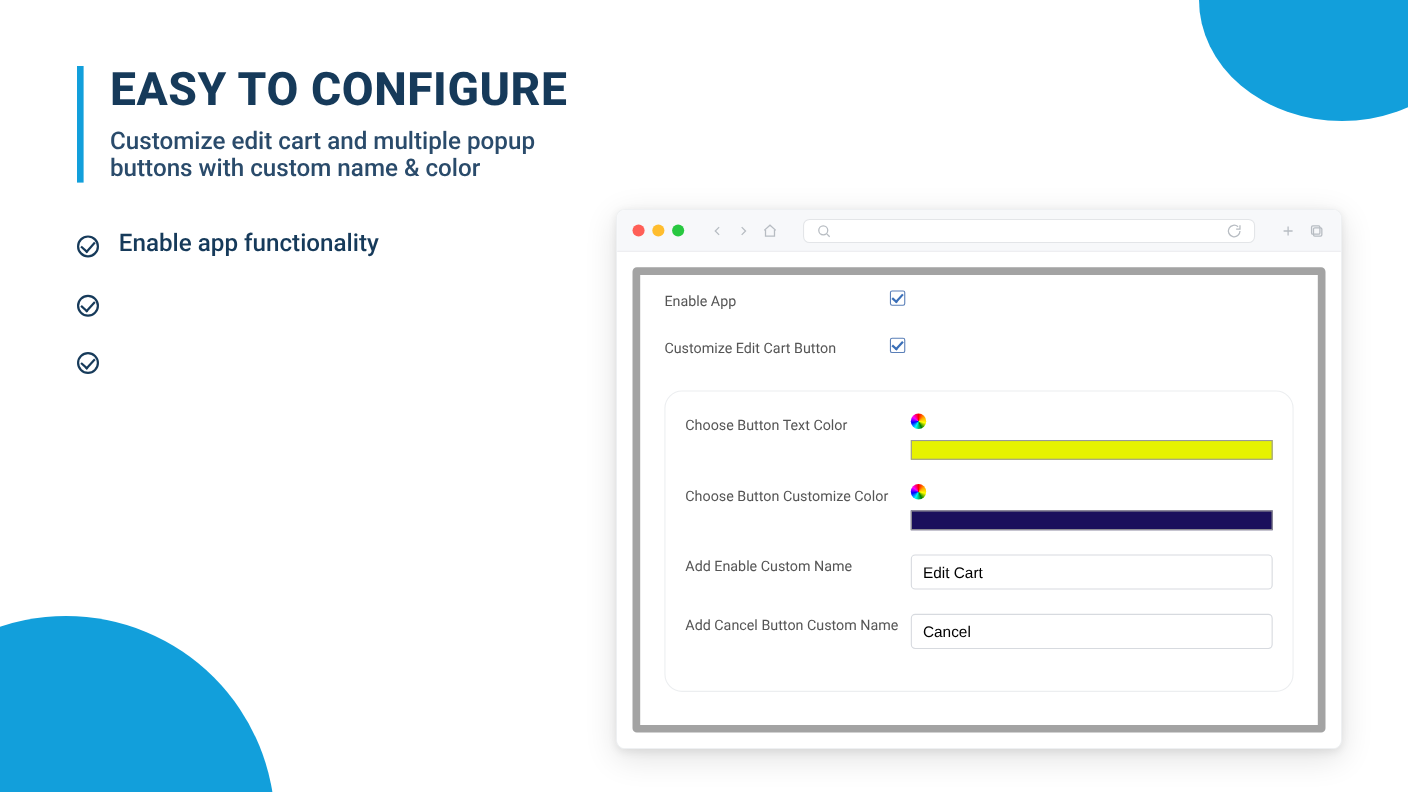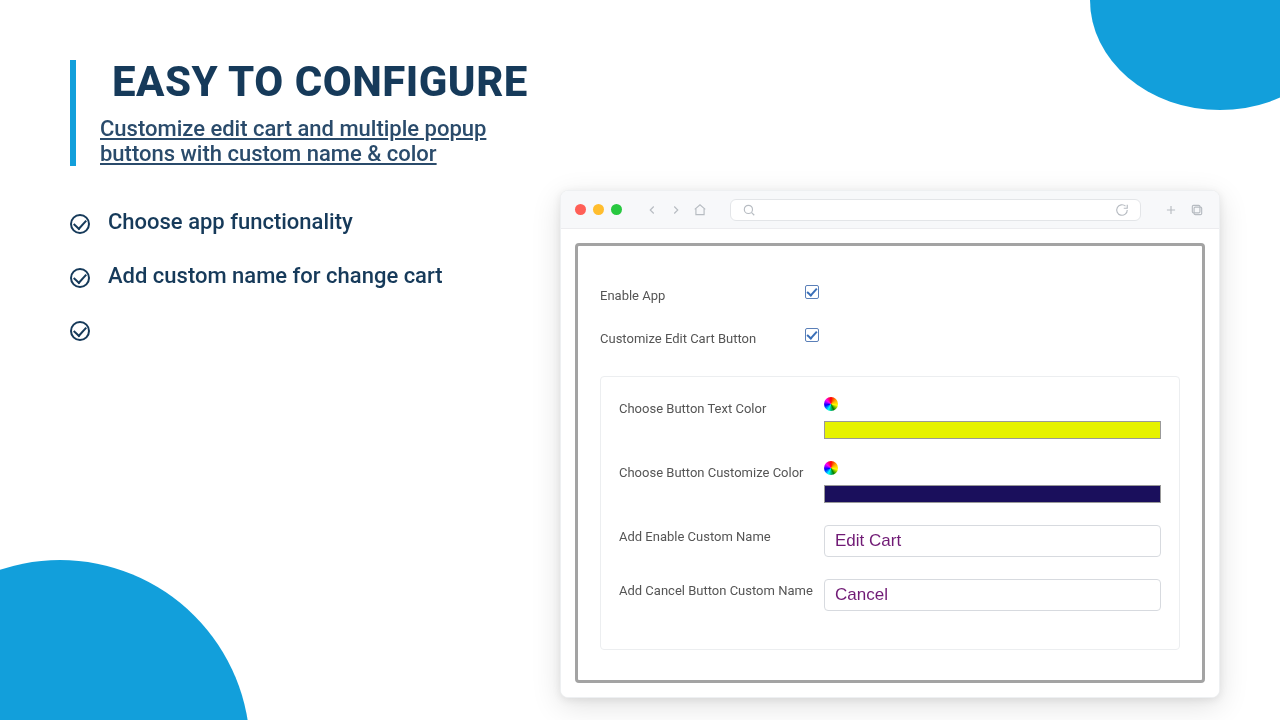--- a/index.html
+++ b/index.html
@@ -38,28 +38,26 @@
     padding-left: 24px;
     margin-bottom: 42px;
   }
   .title {
     font-size: 42px;
     line-height: 1.05;
     font-weight: 800;
     letter-spacing: 0.5px;
     color: #163a5a;
     text-transform: uppercase;
-    margin-left: 12px;
   }
   .subtitle {
     margin-top: 12px;
     font-size: 22px;
     font-weight: 500;
     color: #2a4b6b;
-    text-decoration: underline;
   }
 
   ul.features { list-style: none; padding: 0; margin: 0; }
   ul.features li {
     display: flex;
     align-items: flex-start;
     gap: 18px;
     margin-bottom: 26px;
   }
   ul.features li .check {
@@ -124,23 +122,23 @@
   }
   .addr .search-ic { color:#b7bcc2; }
   .addr .reload-ic { margin-left:auto; color:#b7bcc2; }
   .right-ics { display:flex; gap:10px; color:#b7bcc2; }
 
   .viewport {
     padding: 14px;
     background: #fff;
   }
   .panel {
-    border: 3px solid #a3a3a3;
+    border: 7px solid #a3a3a3;
     border-radius: 4px;
-    padding: 38px 22px 30px 22px;
+    padding: 13px 22px 30px 22px;
   }
   .row {
     display: flex;
     align-items: flex-start;
     margin-bottom: 24px;
   }
   .row:last-child { margin-bottom: 0; }
   .lbl {
     flex: 0 0 205px;
     font-size: 13px;
@@ -163,21 +161,21 @@
     left: 3px; top: 0px;
     width: 4px; height: 8px;
     border-right: 2px solid #3a6fb8;
     border-bottom: 2px solid #3a6fb8;
     transform: rotate(42deg);
   }
 
   .inner {
     margin-top: 4px;
     border: 1px solid #eceef0;
-    border-radius: 4px;
+    border-radius: 16px;
     padding: 20px 18px 22px 18px;
   }
   .inner .row { margin-bottom: 22px; }
   .inner .row:last-child { margin-bottom: 16px; }
 
   .wheel {
     width: 14px; height: 14px;
     border-radius: 50%;
     background: conic-gradient(red, orange, yellow, green, cyan, blue, magenta, red);
     display:inline-block;
@@ -190,47 +188,46 @@
   }
   .colorbox.txtcolor { background: #e6f200; }
   .colorbox.bgcolor  { background: #1a0f5c; }
 
   input.txtin {
     width: 100%;
     height: 32px;
     border: 1px solid #d7dadf;
     border-radius: 4px;
     padding: 0 10px;
-    font-size: 17px;
-    color: #701a75;
+    font-size: 14px;
+    color: #000000;
     background:#fff;
   }
 </style>
 </head>
 <body>
 
 <div class="blob-tr"></div>
 <div class="blob-bl"></div>
 
 <div class="page">
 
   <div class="left-col">
     <div class="title-wrap">
       <h1 class="title">EASY TO CONFIGURE</h1>
       <div class="subtitle">Customize edit cart and multiple popup buttons with custom name &amp; color</div>
     </div>
 
     <ul class="features">
       <li>
         <span class="check"></span>
-        <span class="txt">Choose app functionality</span>
+        <span class="txt">Enable app functionality</span>
       </li>
       <li>
         <span class="check"></span>
-        <span class="txt">Add custom name for change cart</span>
       </li>
       <li>
         <span class="check"></span>
       </li>
     </ul>
   </div>
 
   <div class="browser">
     <div class="chrome">
       <div class="traffic">

